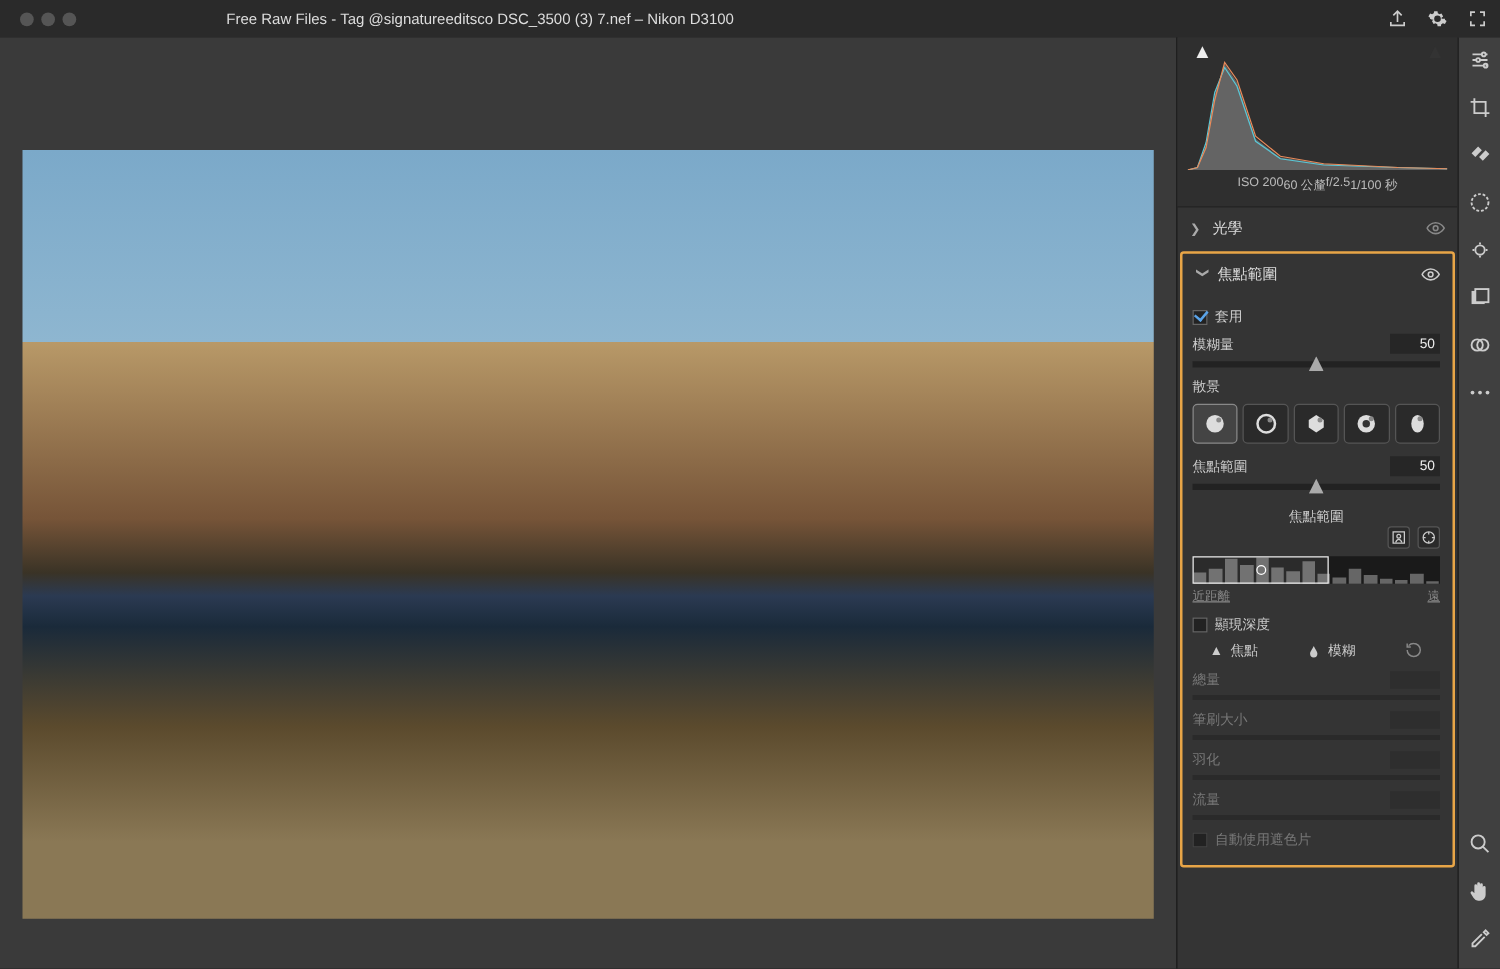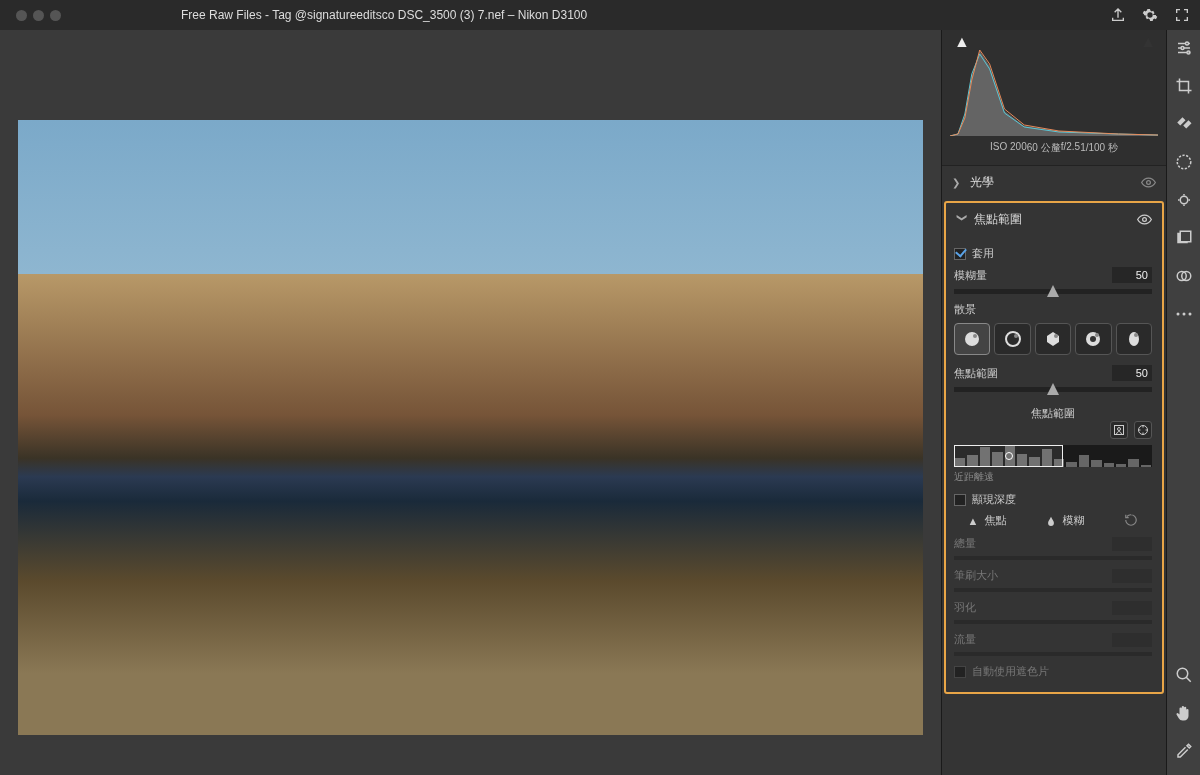--- a/index.html
+++ b/index.html
@@ -43,21 +43,21 @@
   .bokeh-btn.selected { border: 1px solid #888; background: #444; }
 
   .focus-range { margin-top: 14px; }
   .focus-title-row { display: flex; align-items: center; flex-direction: column; }
   .focus-icons { margin-left: auto; display: flex; gap: 6px; }
   .focus-icon { width: 18px; height: 18px; background: #2a2a2a; border: 1px solid #555; border-radius: 3px; display: flex; align-items: center; justify-content: center; font-size: 10px; cursor: pointer; }
   .depth-map { height: 22px; background: #1a1a1a; margin: 6px 0 2px 0; display: flex; align-items: flex-end; position: relative; }
   .depth-map .sel { position: absolute; left: 0; top: 0; bottom: 0; width: 55%; border: 1px solid #eee; background: rgba(255,255,255,0.08); }
   .dbar { flex: 1; background: #666; margin: 0 1px; }
   .depth-dot { position:absolute; width:8px; height:8px; border:1px solid #fff; border-radius:50%; top:7px; left:26%; }
-  .range-labels { display: flex; font-size: 10px; color: #888; margin: 3px 0 8px 0; }
+  .range-labels { display: flex; justify-content: space-between; font-size: 10px; color: #888; margin: 3px 0 8px 0; text-decoration: underline; }
 
   .chk { display:inline-block; width: 12px; height: 12px; background: #222; border: 1px solid #666; margin-right: 6px; vertical-align: middle; position: relative; }
   .chk.on::after { content:""; position:absolute; left:1px; top:-1px; width:8px; height:5px; border-left:2px solid #5aa3e8; border-bottom:2px solid #5aa3e8; transform: rotate(-50deg); }
 
   .refine-sec { margin-top: 6px; }
   .refine-header { display: flex; align-items: center; gap: 6px; padding: 6px 0; font-size: 12px; border-top: 1px solid #444; }
   .refine-tabs { display: flex; justify-content: center; gap: 40px; margin: 6px 0 8px 0; }
   .rt { display: flex; align-items: center; gap: 6px; font-size: 11px; color: #ccc; cursor: pointer; }
   .disabled-row { display: flex; align-items: center; margin: 5px 0; color: #777; font-size: 11px; }
   .disabled-input { width: 40px; height: 14px; background: #2e2e2e; border: none; margin-left: auto; }

